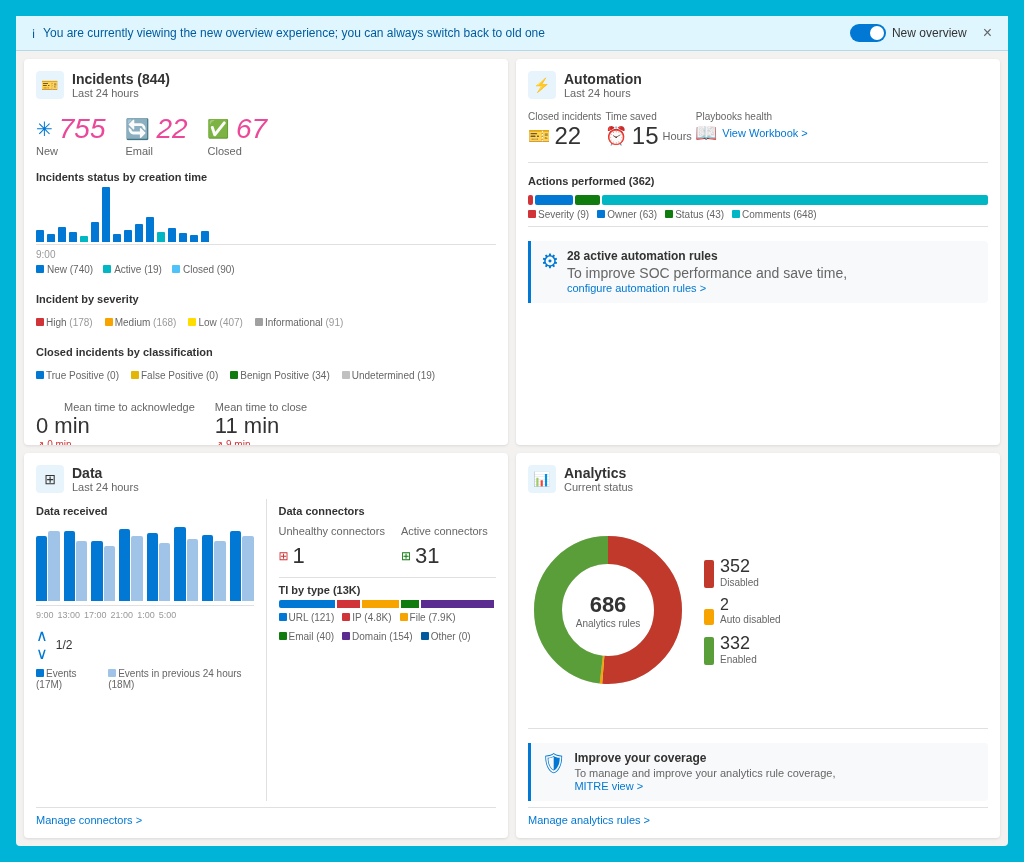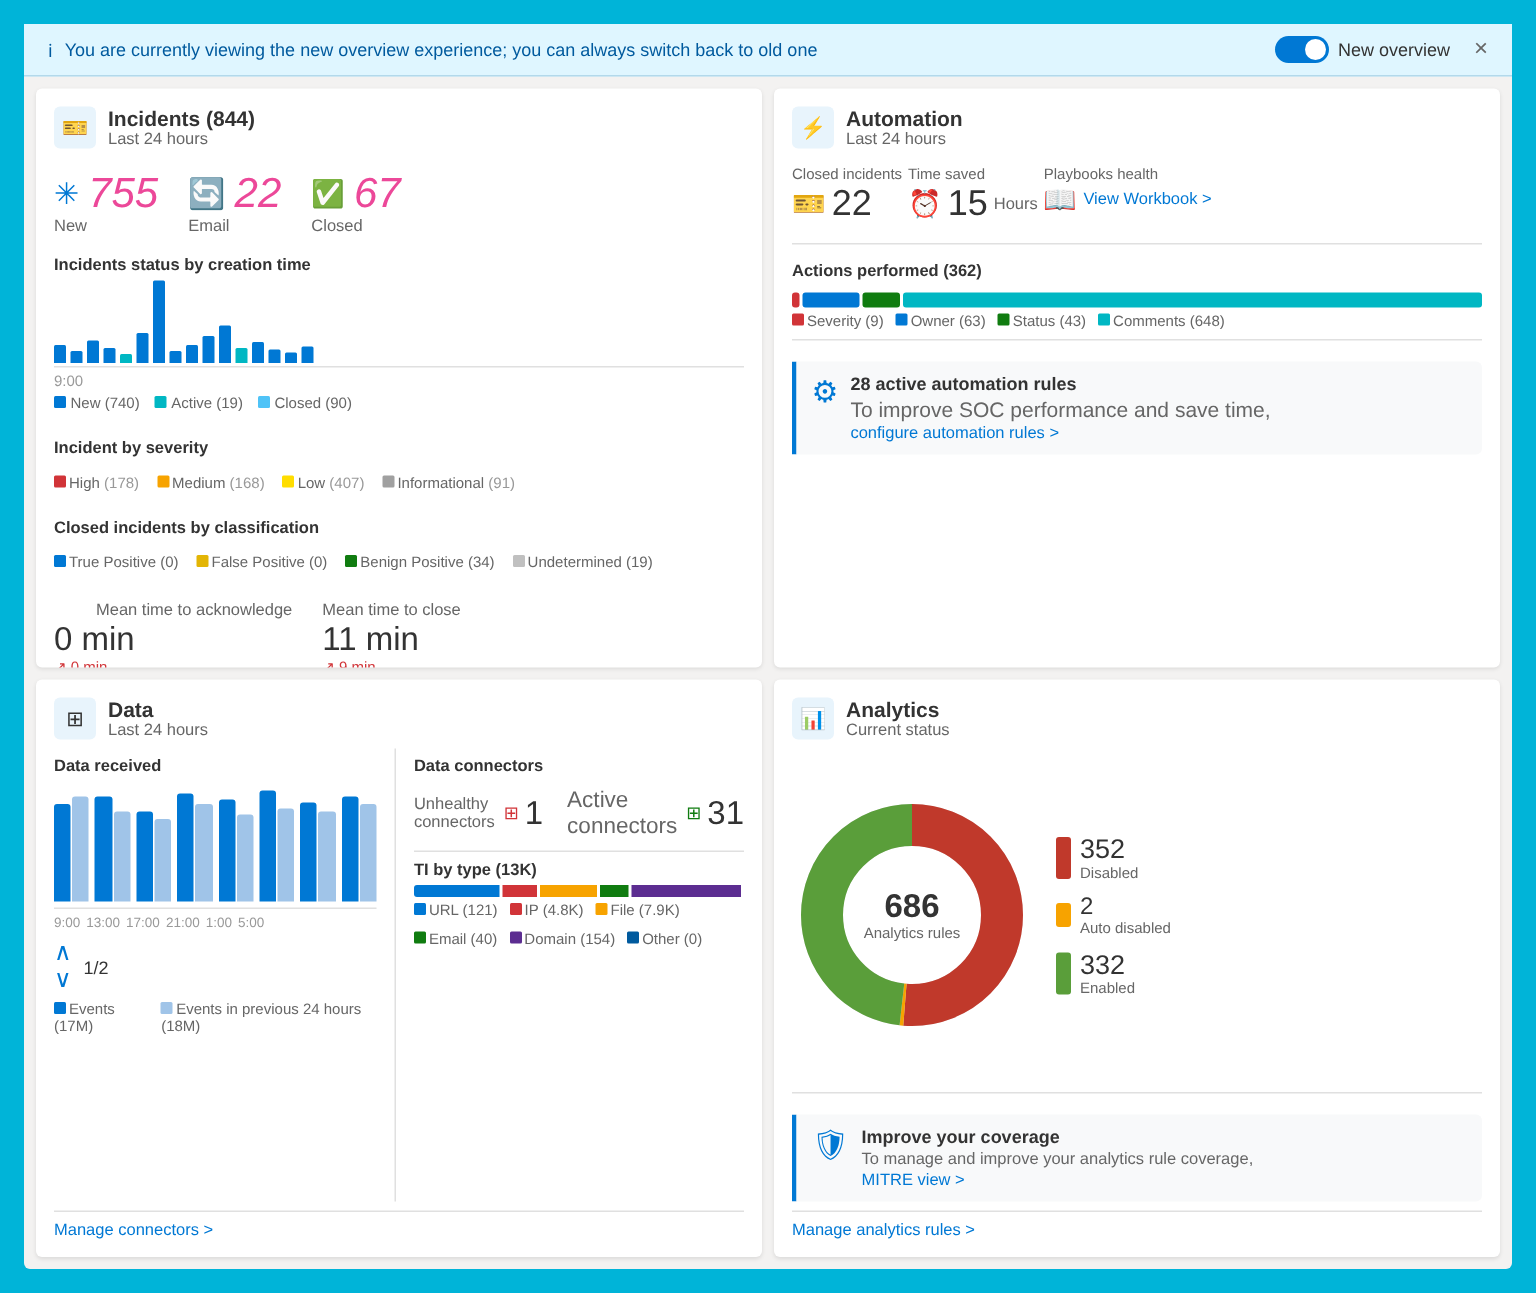--- a/index.html
+++ b/index.html
@@ -350,21 +350,21 @@
       font-size: 10px;
       color: #666;
     }
     .analytics-legend {
       display: flex;
       flex-direction: column;
       gap: 8px;
     }
     .analytics-legend-item {
       display: flex;
-      align-items: center;
+      align-items: flex-end;
       gap: 6px;
     }
     .legend-bar {
       width: 10px;
       height: 28px;
       border-radius: 2px;
       flex-shrink: 0;
     }
     .legend-val {
       font-size: 18px;
@@ -380,22 +380,23 @@
       background: #e0e0e0;
       margin: 6px 0;
     }
     .connectors-row {
       display: flex;
       gap: 16px;
       margin: 8px 0;
     }
     .connector-item {
       display: flex;
-      align-items: center;
+      align-items: flex-start;
       gap: 6px;
+      flex-direction: column;
     }
     .connector-val {
       font-size: 22px;
       font-weight: 300;
       color: #333;
     }
     .unhealthy-icon { color: #d13438; }
     .healthy-icon { color: #107c10; }
     .page-nav {
       display: flex;
@@ -707,21 +708,21 @@
           <div class="section-title">Data connectors</div>
           <div class="connectors-row">
             <div class="connector-item">
               <span style="font-size:11px;color:#666;">Unhealthy connectors</span>
               <div style="display:flex;align-items:center;gap:4px;">
                 <span class="unhealthy-icon">⊞</span>
                 <span class="connector-val">1</span>
               </div>
             </div>
             <div class="connector-item">
-              <span style="font-size:15px;color:#666;">Active connectors</span>
+              <span style="font-size:11px;color:#666;">Active connectors</span>
               <div style="display:flex;align-items:center;gap:4px;">
                 <span class="healthy-icon">⊞</span>
                 <span class="connector-val">31</span>
               </div>
             </div>
           </div>
 
           <div class="divider"></div>
 
           <div class="section-title">TI by type (13K)</div>

